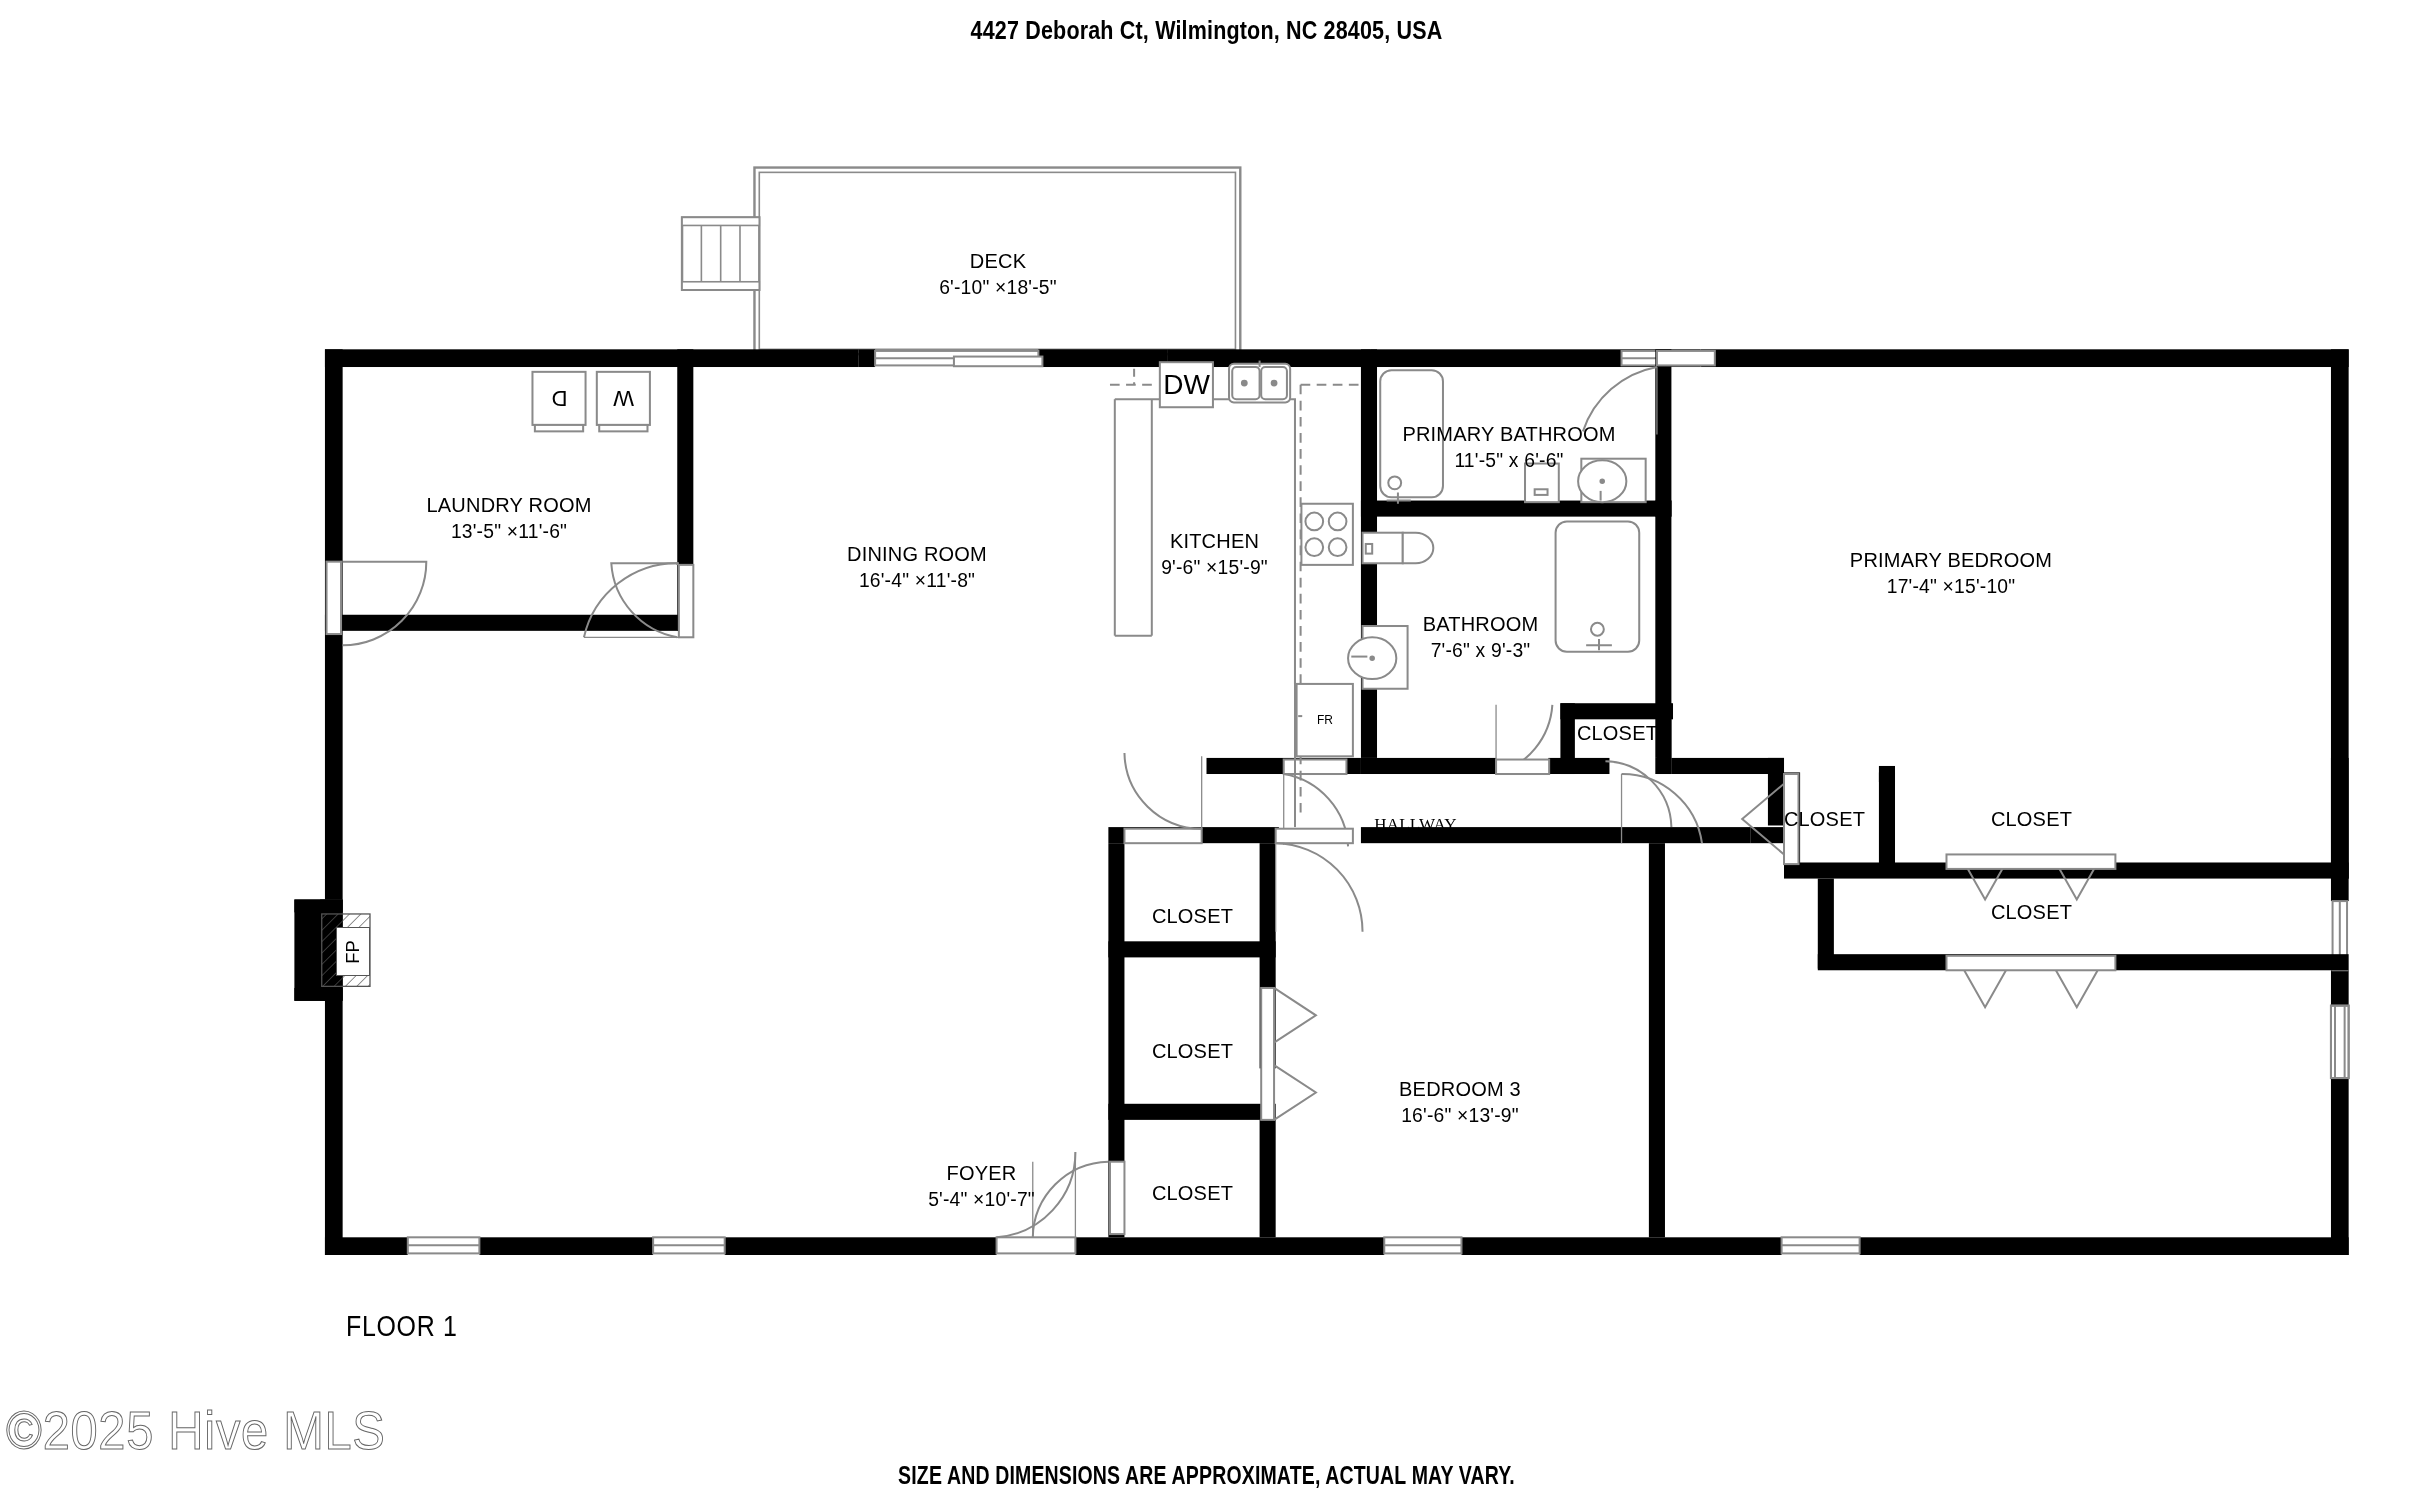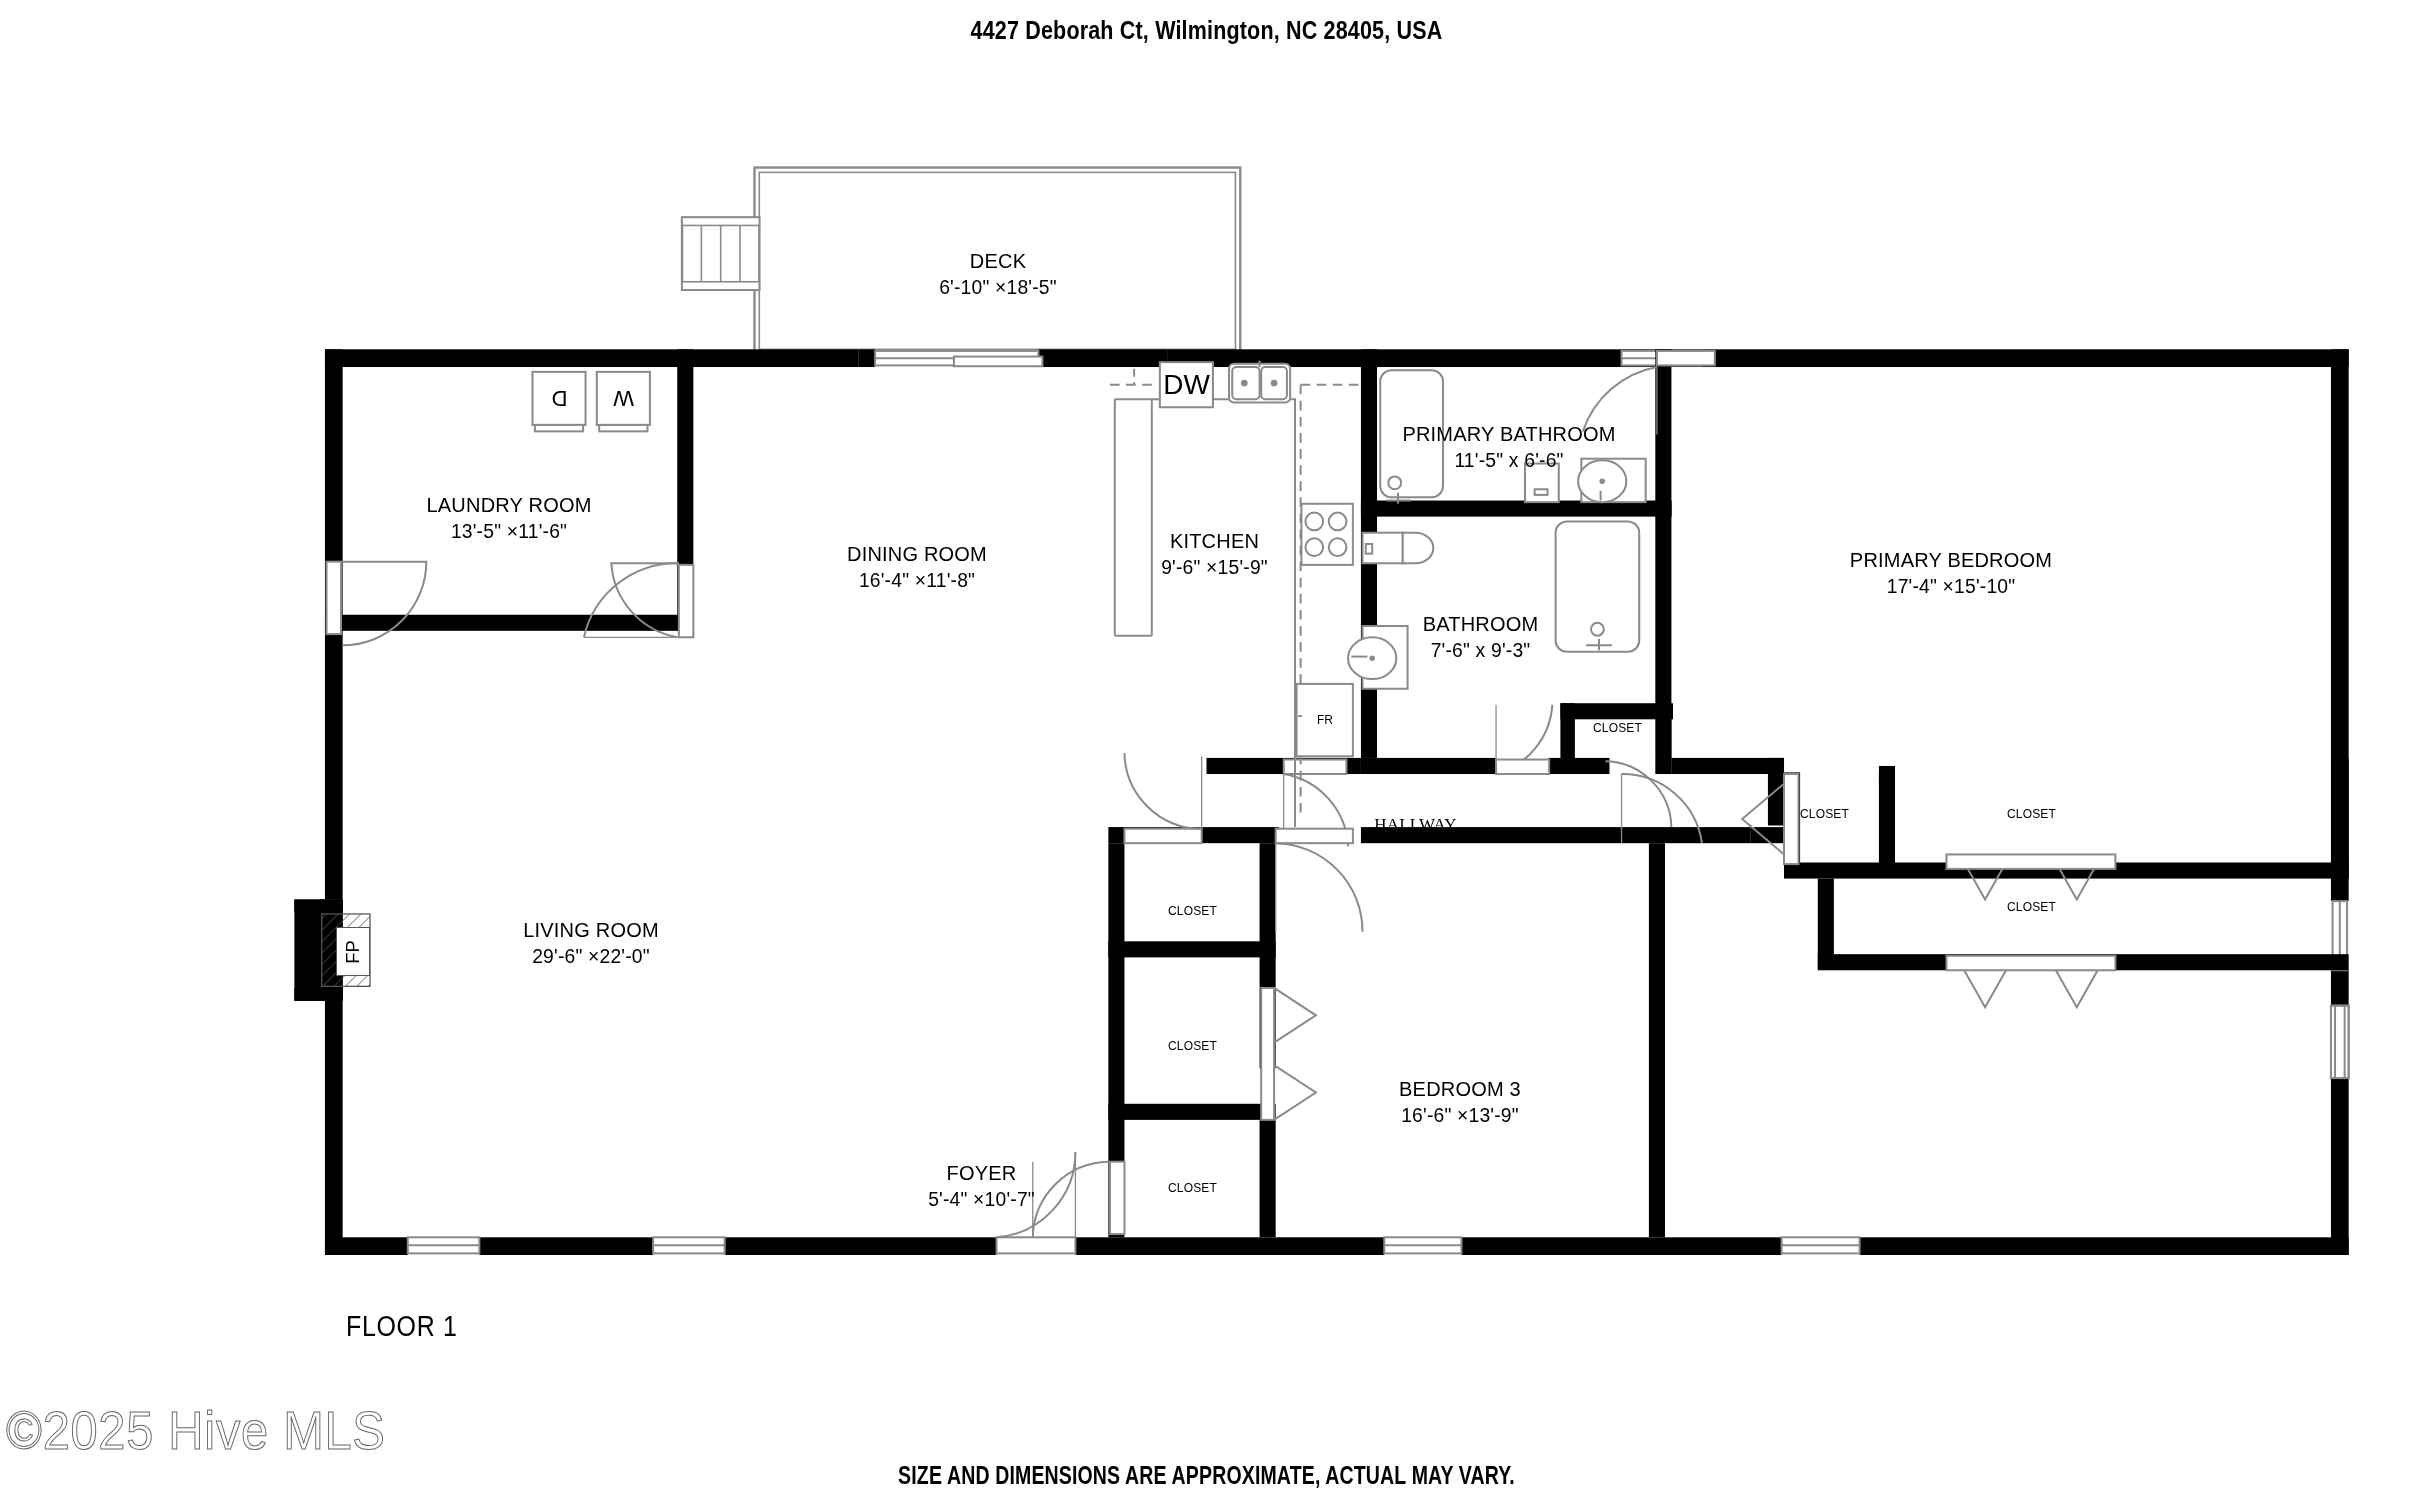--- a/index.html
+++ b/index.html
@@ -38,21 +38,21 @@
     transform:scaleX(.92);transform-origin:left top;
     white-space:nowrap;
   }
   .label{
     position:absolute;text-align:center;line-height:1.35;
     pointer-events:none;white-space:nowrap;
   }
   .label .nm{display:block;font-size:20px;letter-spacing:0.2px;}
   .label .dim{display:block;font-size:19.3px;letter-spacing:0.2px;}
   .label.sm .nm{font-size:17px;font-family:Liberation Serif, serif;}
-  .label.xs .nm{font-size:12px;}
+  .label.xs .nm{font-size:20px;}
 
   
   .ov{position:absolute;left:0;top:0;width:2413px;height:1507px;overflow:visible;}
 </style>
 </head>
 <body>
 
 <div id="plan-root">
 
   <div class="addr-title">4427 Deborah Ct, Wilmington, NC 28405, USA</div>
@@ -364,24 +364,20 @@
   <div class="label" style="left:1360px;top:611px;width:241px;">
     <span class="nm">BATHROOM</span>
     <span class="dim">7'-6"  x 9'-3"</span>
   </div>
 
   <div class="label" style="left:1790px;top:515px;width:322px;margin-top:32px;">
     <span class="nm">PRIMARY BEDROOM</span>
     <span class="dim">17'-4" ×15'-10"</span>
   </div>
 
-  <div class="label" style="left:430px;top:917px;width:322px;">
-    <span class="nm">LIVING ROOM</span>
-    <span class="dim">29'-6" ×22'-0"</span>
-  </div>
 
   <div class="label" style="left:1299px;top:1076px;width:322px;">
     <span class="nm">BEDROOM 3</span>
     <span class="dim">16'-6" ×13'-9"</span>
   </div>
 
 
   <div class="label" style="left:861px;top:1160px;width:241px;">
     <span class="nm">FOYER</span>
     <span class="dim">5'-4"  ×10'-7"</span>

